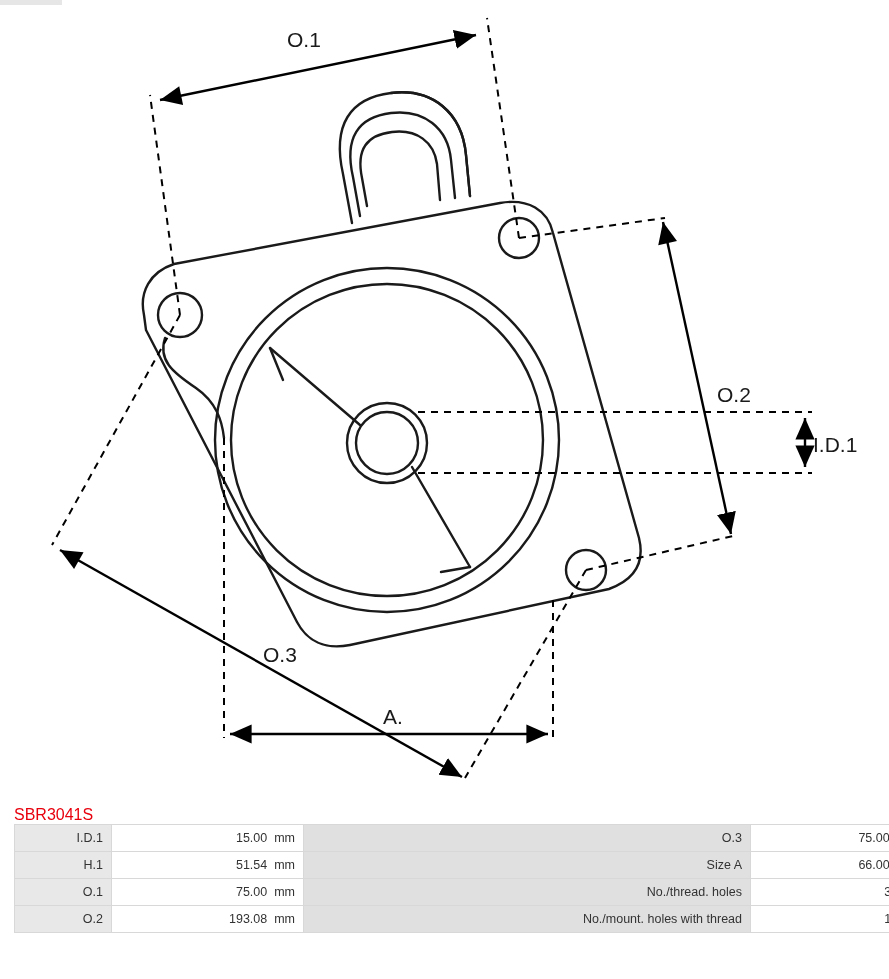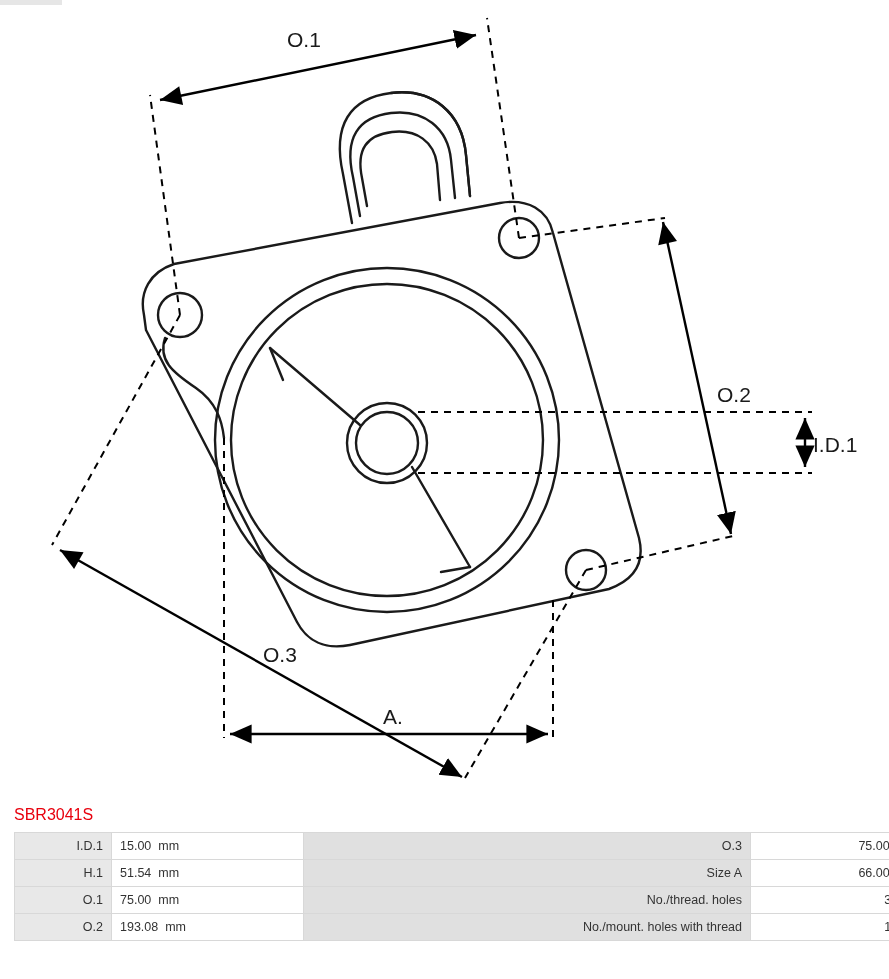--- a/index.html
+++ b/index.html
@@ -19,40 +19,40 @@
     position: relative;
     width: 889px;
     height: 800px;
   }
   #drawing-area svg {
     display: block;
   }
   .part-number {
     color: #e8000d;
     font-size: 16px;
-    padding: 6px 0 8px 14px;
+    padding: 6px 0 0 14px;
     font-family: "Liberation Sans", sans-serif;
   }
   table.spec-table {
     width: 860px;
     margin: 0 14px;
     border-collapse: collapse;
     table-layout: fixed;
   }
   table.spec-table td {
     border: 1px solid #d8d8d8;
     font-size: 12.5px;
     height: 26px;
     padding: 0 8px;
     color: #333333;
     white-space: nowrap;
     overflow: hidden;
   }
   td.lbl-a  { width: 80px;  text-align: right; background: #e8e8e8; }
-  td.val-a  { width: 175px; background: #ffffff; margin-left: 44px; }
+  td.val-a  { width: 175px; text-align: right; background: #ffffff; margin-left: 44px; }
   td.lbl-b  { width: 430px; text-align: right; background: #e0e0e0; }
   td.val-b  { width: 155px; text-align: right; background: #ffffff; }
   .unit { display: inline-block; }
   svg text {
     font-family: "Liberation Sans", sans-serif;
     font-size: 21px;
     fill: #1a1a1a;
   }
   .topbar {
     position: absolute;

